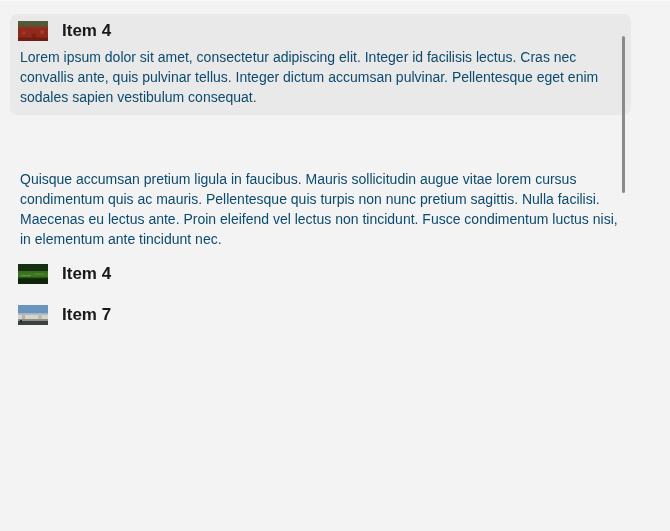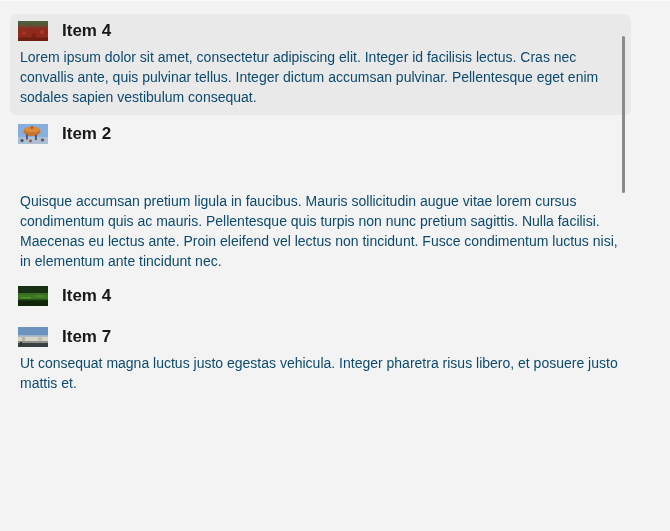--- a/index.html
+++ b/index.html
@@ -86,35 +86,20 @@
         <circle cx="16" cy="15" r="2.4" fill="#7c2012"></circle>
         <circle cx="24" cy="11" r="2" fill="#b03a24"></circle>
         <rect y="16.5" width="30" height="3.5" fill="#711e12"></rect>
       </svg>
       <span class="title">Item 4</span>
     </div>
     <p class="desc">Lorem ipsum dolor sit amet, consectetur adipiscing elit. Integer id facilisis lectus. Cras nec convallis ante, quis pulvinar tellus. Integer dictum accumsan pulvinar. Pellentesque eget enim sodales sapien vestibulum consequat.</p>
   </div>
 
   <div class="item item-2">
-    <div class="item-header">
-      <svg class="thumb" viewBox="0 0 30 20" aria-hidden="true">
-        <rect width="30" height="20" fill="#86aede"></rect>
-        <rect y="13" width="30" height="7" fill="#a9bfd6"></rect>
-        <ellipse cx="14" cy="7.5" rx="8.5" ry="4.5" fill="#c5722e"></ellipse>
-        <ellipse cx="14" cy="5.5" rx="8" ry="3" fill="#d98a3a"></ellipse>
-        <circle cx="14" cy="3.5" r="1.4" fill="#b8542a"></circle>
-        <rect x="8" y="10.5" width="1.8" height="5" fill="#4a3a50" opacity="0.85"></rect>
-        <rect x="17" y="11" width="1.8" height="5" fill="#4a3a50" opacity="0.85"></rect>
-        <circle cx="4" cy="16.5" r="1.6" fill="#5a4a62"></circle>
-        <circle cx="24.5" cy="16" r="1.6" fill="#84425a"></circle>
-        <circle cx="12.5" cy="17" r="1.4" fill="#b0483a"></circle>
-      </svg>
-      <span class="title">Item 2</span>
-    </div>
   </div>
 
   <div class="item item-3">
     <p class="desc">Quisque accumsan pretium ligula in faucibus. Mauris sollicitudin augue vitae lorem cursus condimentum quis ac mauris. Pellentesque quis turpis non nunc pretium sagittis. Nulla facilisi. Maecenas eu lectus ante. Proin eleifend vel lectus non tincidunt. Fusce condimentum luctus nisi, in elementum ante tincidunt nec.</p>
   </div>
 
   <div class="item item-4">
     <div class="item-header">
       <svg class="thumb" viewBox="0 0 30 20" aria-hidden="true">
         <rect width="30" height="20" fill="#173012"></rect>
@@ -135,18 +120,17 @@
         <rect y="8" width="30" height="1.5" fill="#9db4cb"></rect>
         <rect y="9.5" width="30" height="4.5" fill="#d8d5c8"></rect>
         <rect x="4" y="10" width="3" height="4" fill="#b8b2a2"></rect>
         <rect x="20" y="10" width="4" height="4" fill="#c2bcae"></rect>
         <rect y="14" width="30" height="2.5" fill="#8a8d88"></rect>
         <rect y="16" width="30" height="4" fill="#3a3f42"></rect>
         <rect x="2" y="15" width="2" height="3" fill="#2a2e30"></rect>
       </svg>
       <span class="title">Item 7</span>
     </div>
-    <p class="desc">Ut consequat magna luctus justo egestas vehicula. Integer pharetra risus libero, et posuere justo mattis et.</p>
   </div>
 
 </div>
 
 <div class="scrollbar"></div>
 
 </body></html>

